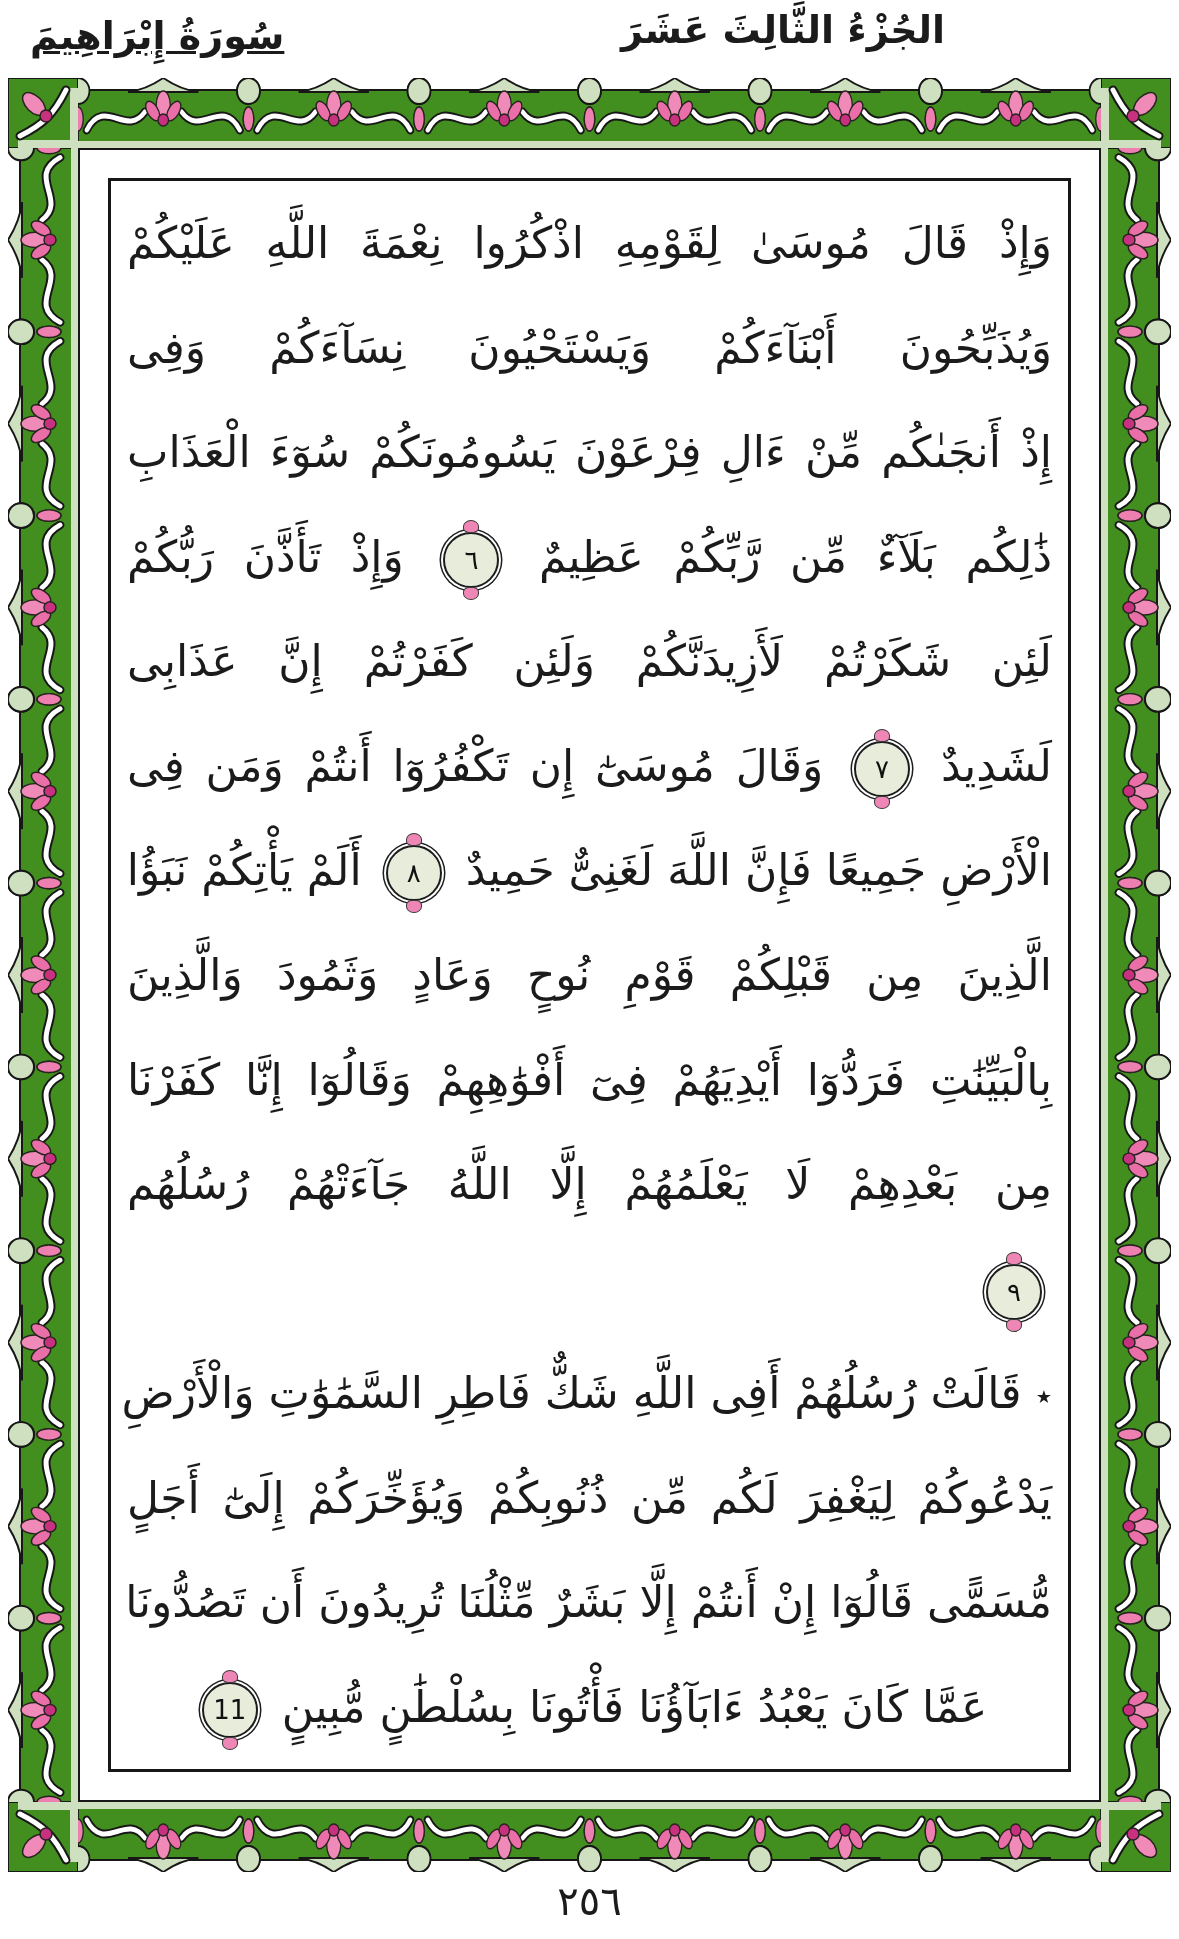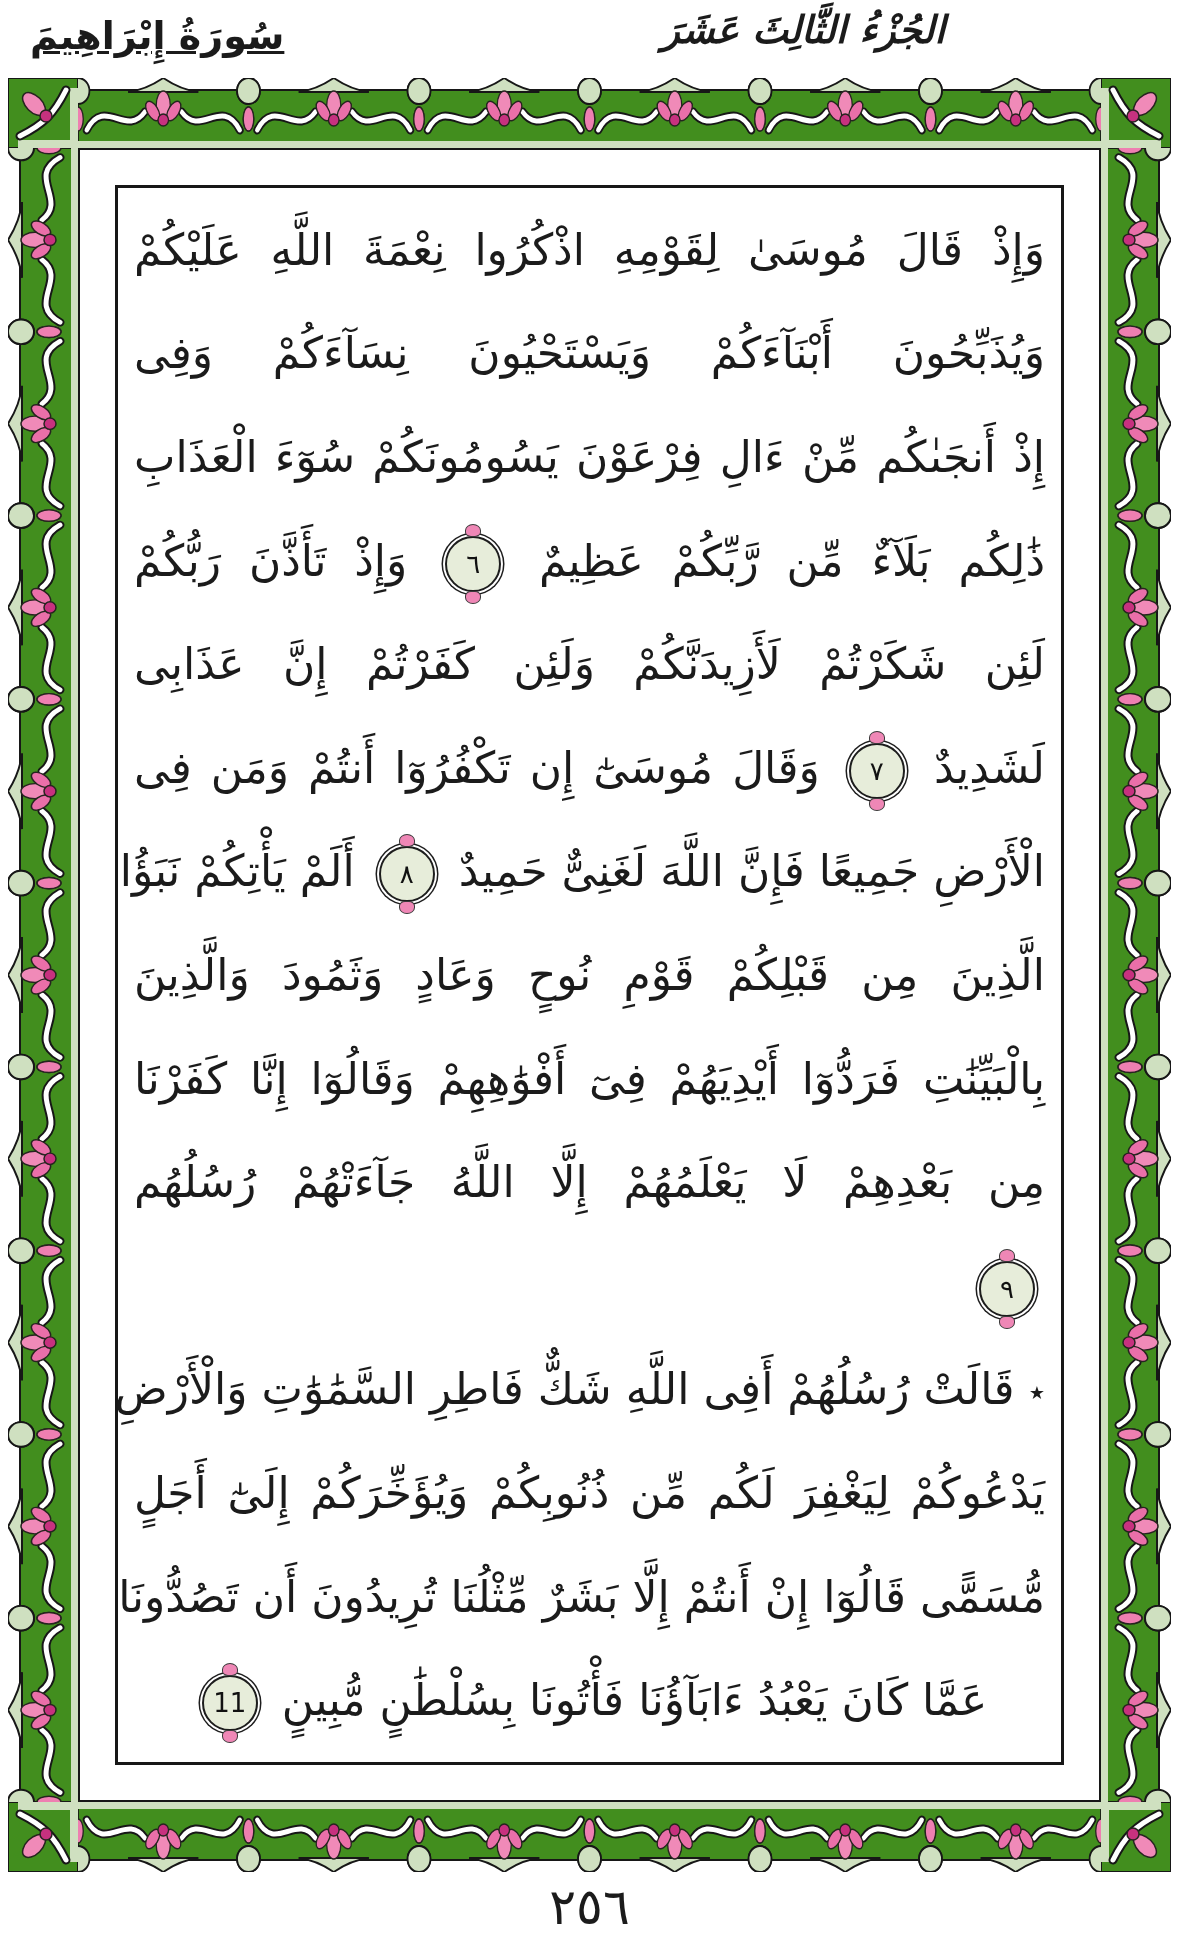--- a/index.html
+++ b/index.html
@@ -1,54 +1,54 @@
 <!DOCTYPE html>
 <html lang="ar"><head>
 <meta charset="utf-8">
 <style>
   html,body{margin:0;padding:0;background:#ffffff;}
   .page{position:relative;width:1179px;height:1939px;background:#fff;overflow:hidden;
         font-family:"DejaVu Sans",sans-serif;color:#1b1b1b;}
   
   .hdr{position:absolute;top:8px;font-size:38px;font-weight:bold;direction:rtl;white-space:nowrap;}
-  .hdr-juz{right:234px;font-style:italic;}
+  .hdr-juz{right:234px;}
   .hdr-surah{left:30px;top:14px;text-decoration:underline;}
   
   .band{position:absolute;display:block;}
   .band-top{left:78px;top:78px;}
   .band-bottom{left:78px;top:1802px;}
   .band-left{left:8px;top:148px;}
   .band-right{left:1101px;top:148px;}
   .corner{position:absolute;}
   .corner-tl{left:8px;top:78px;}
   .corner-tr{left:1101px;top:78px;}
   .corner-bl{left:8px;top:1802px;}
   .corner-br{left:1101px;top:1802px;}
   
   .rule-outer{position:absolute;left:78px;top:148px;width:1023px;height:1654px;
-              box-sizing:border-box;border:2px solid #171717;background:#fff;padding:35px;}
+              box-sizing:border-box;border:2px solid #171717;background:#fff;padding:28px;}
   .rule-inner{width:100%;height:100%;box-sizing:border-box;border:3px solid #171717;
               padding:10px 16px;display:flex;flex-direction:column;justify-content:space-around;}
   
   .qline{direction:rtl;text-align:justify;text-align-last:justify;font-size:44px;
          line-height:98px;height:98px;white-space:nowrap;}
   .qline.centered{text-align-last:center;}
   .rub{font-size:30px;vertical-align:middle;letter-spacing:0;}
   .marker{display:inline-flex;align-items:center;justify-content:center;
           width:52px;height:52px;border-radius:50%;background:#e7edda;
           border:2px solid #1d1d1d;box-shadow:0 0 0 2px #fff,0 0 0 3.5px #1d1d1d;
           position:relative;vertical-align:middle;margin:0 10px;}
   .marker .mnum{font-size:26px;line-height:1;color:#111;}
   .marker::before,.marker::after{content:"";position:absolute;left:50%;transform:translateX(-50%);
           width:14px;height:11px;background:#ef87b6;border:1.5px solid #3a3a3a;
           border-radius:60% 60% 45% 45%;}
   .marker::before{top:-14px;}
   .marker::after{bottom:-14px;border-radius:45% 45% 60% 60%;}
   
-  .pageno{position:absolute;left:0;right:0;top:1878px;text-align:center;font-size:50px;}
+  .pageno{position:absolute;left:0;right:0;top:1878px;text-align:center;font-size:40px;}
   .defs-holder{position:absolute;width:0;height:0;overflow:hidden;}
 </style>
 </head>
 <body>
 
 <div class="page">
 
   <svg class="defs-holder" aria-hidden="true">
     <defs>
       <g id="u">

